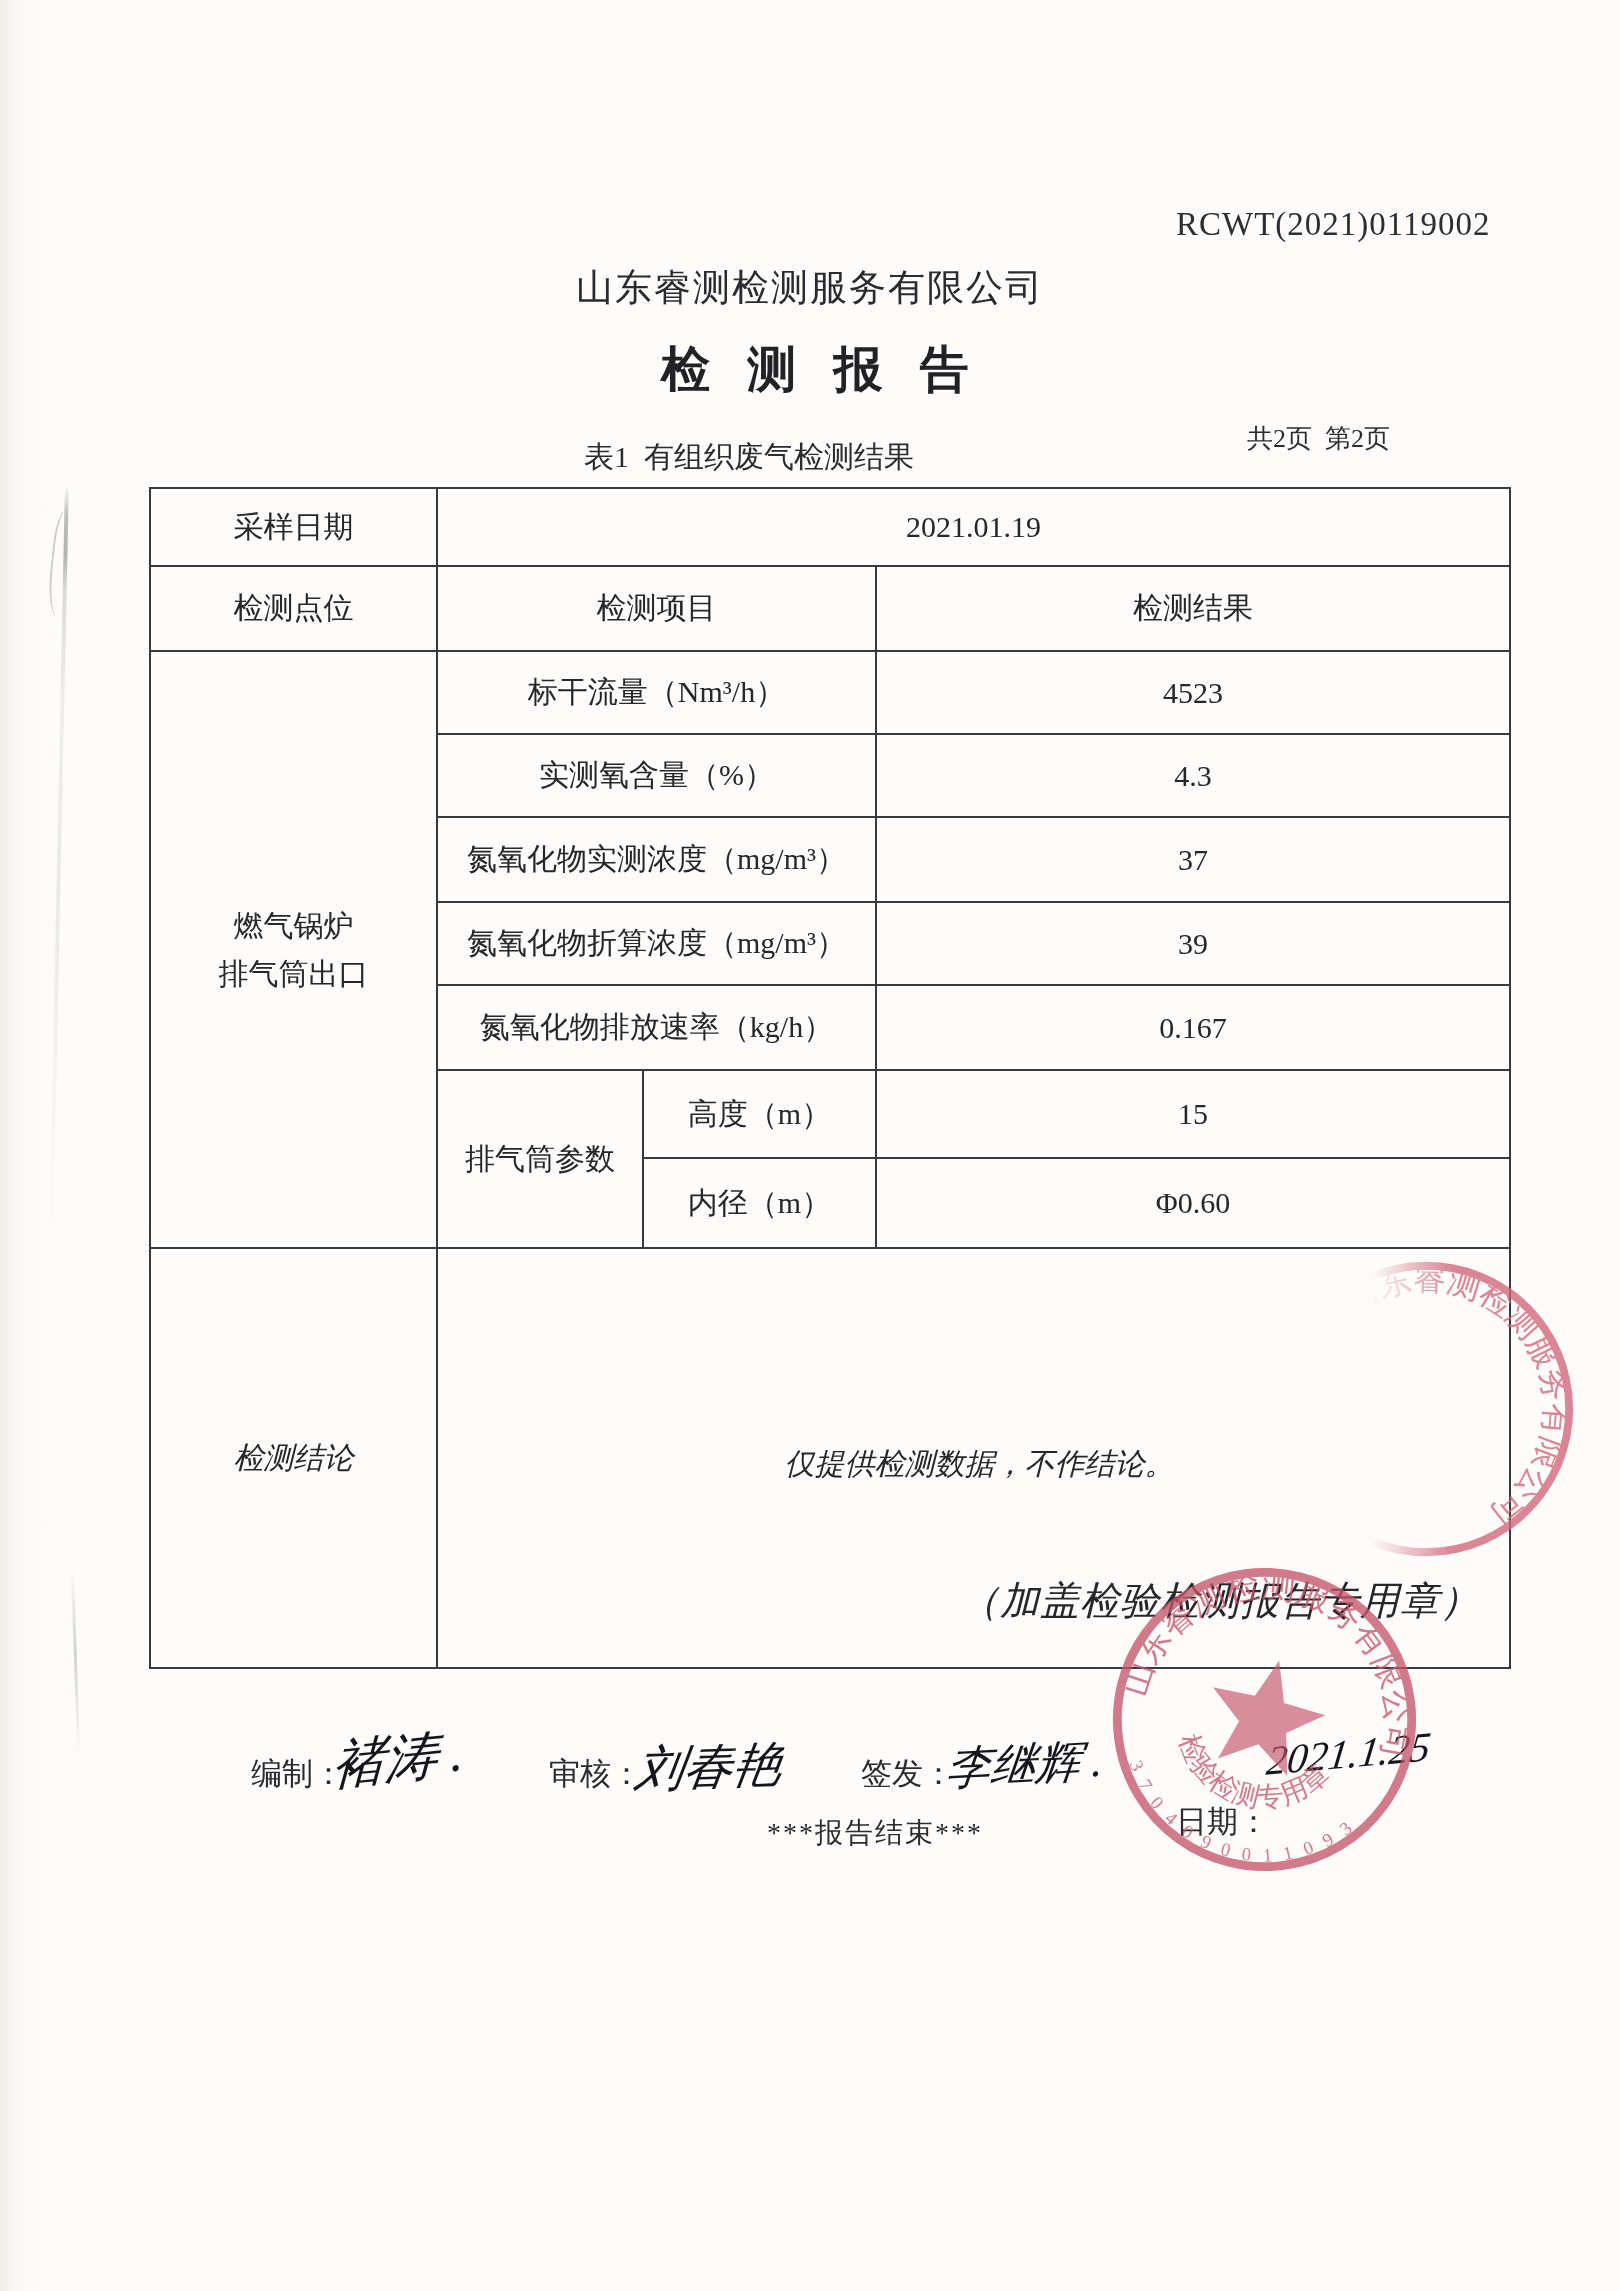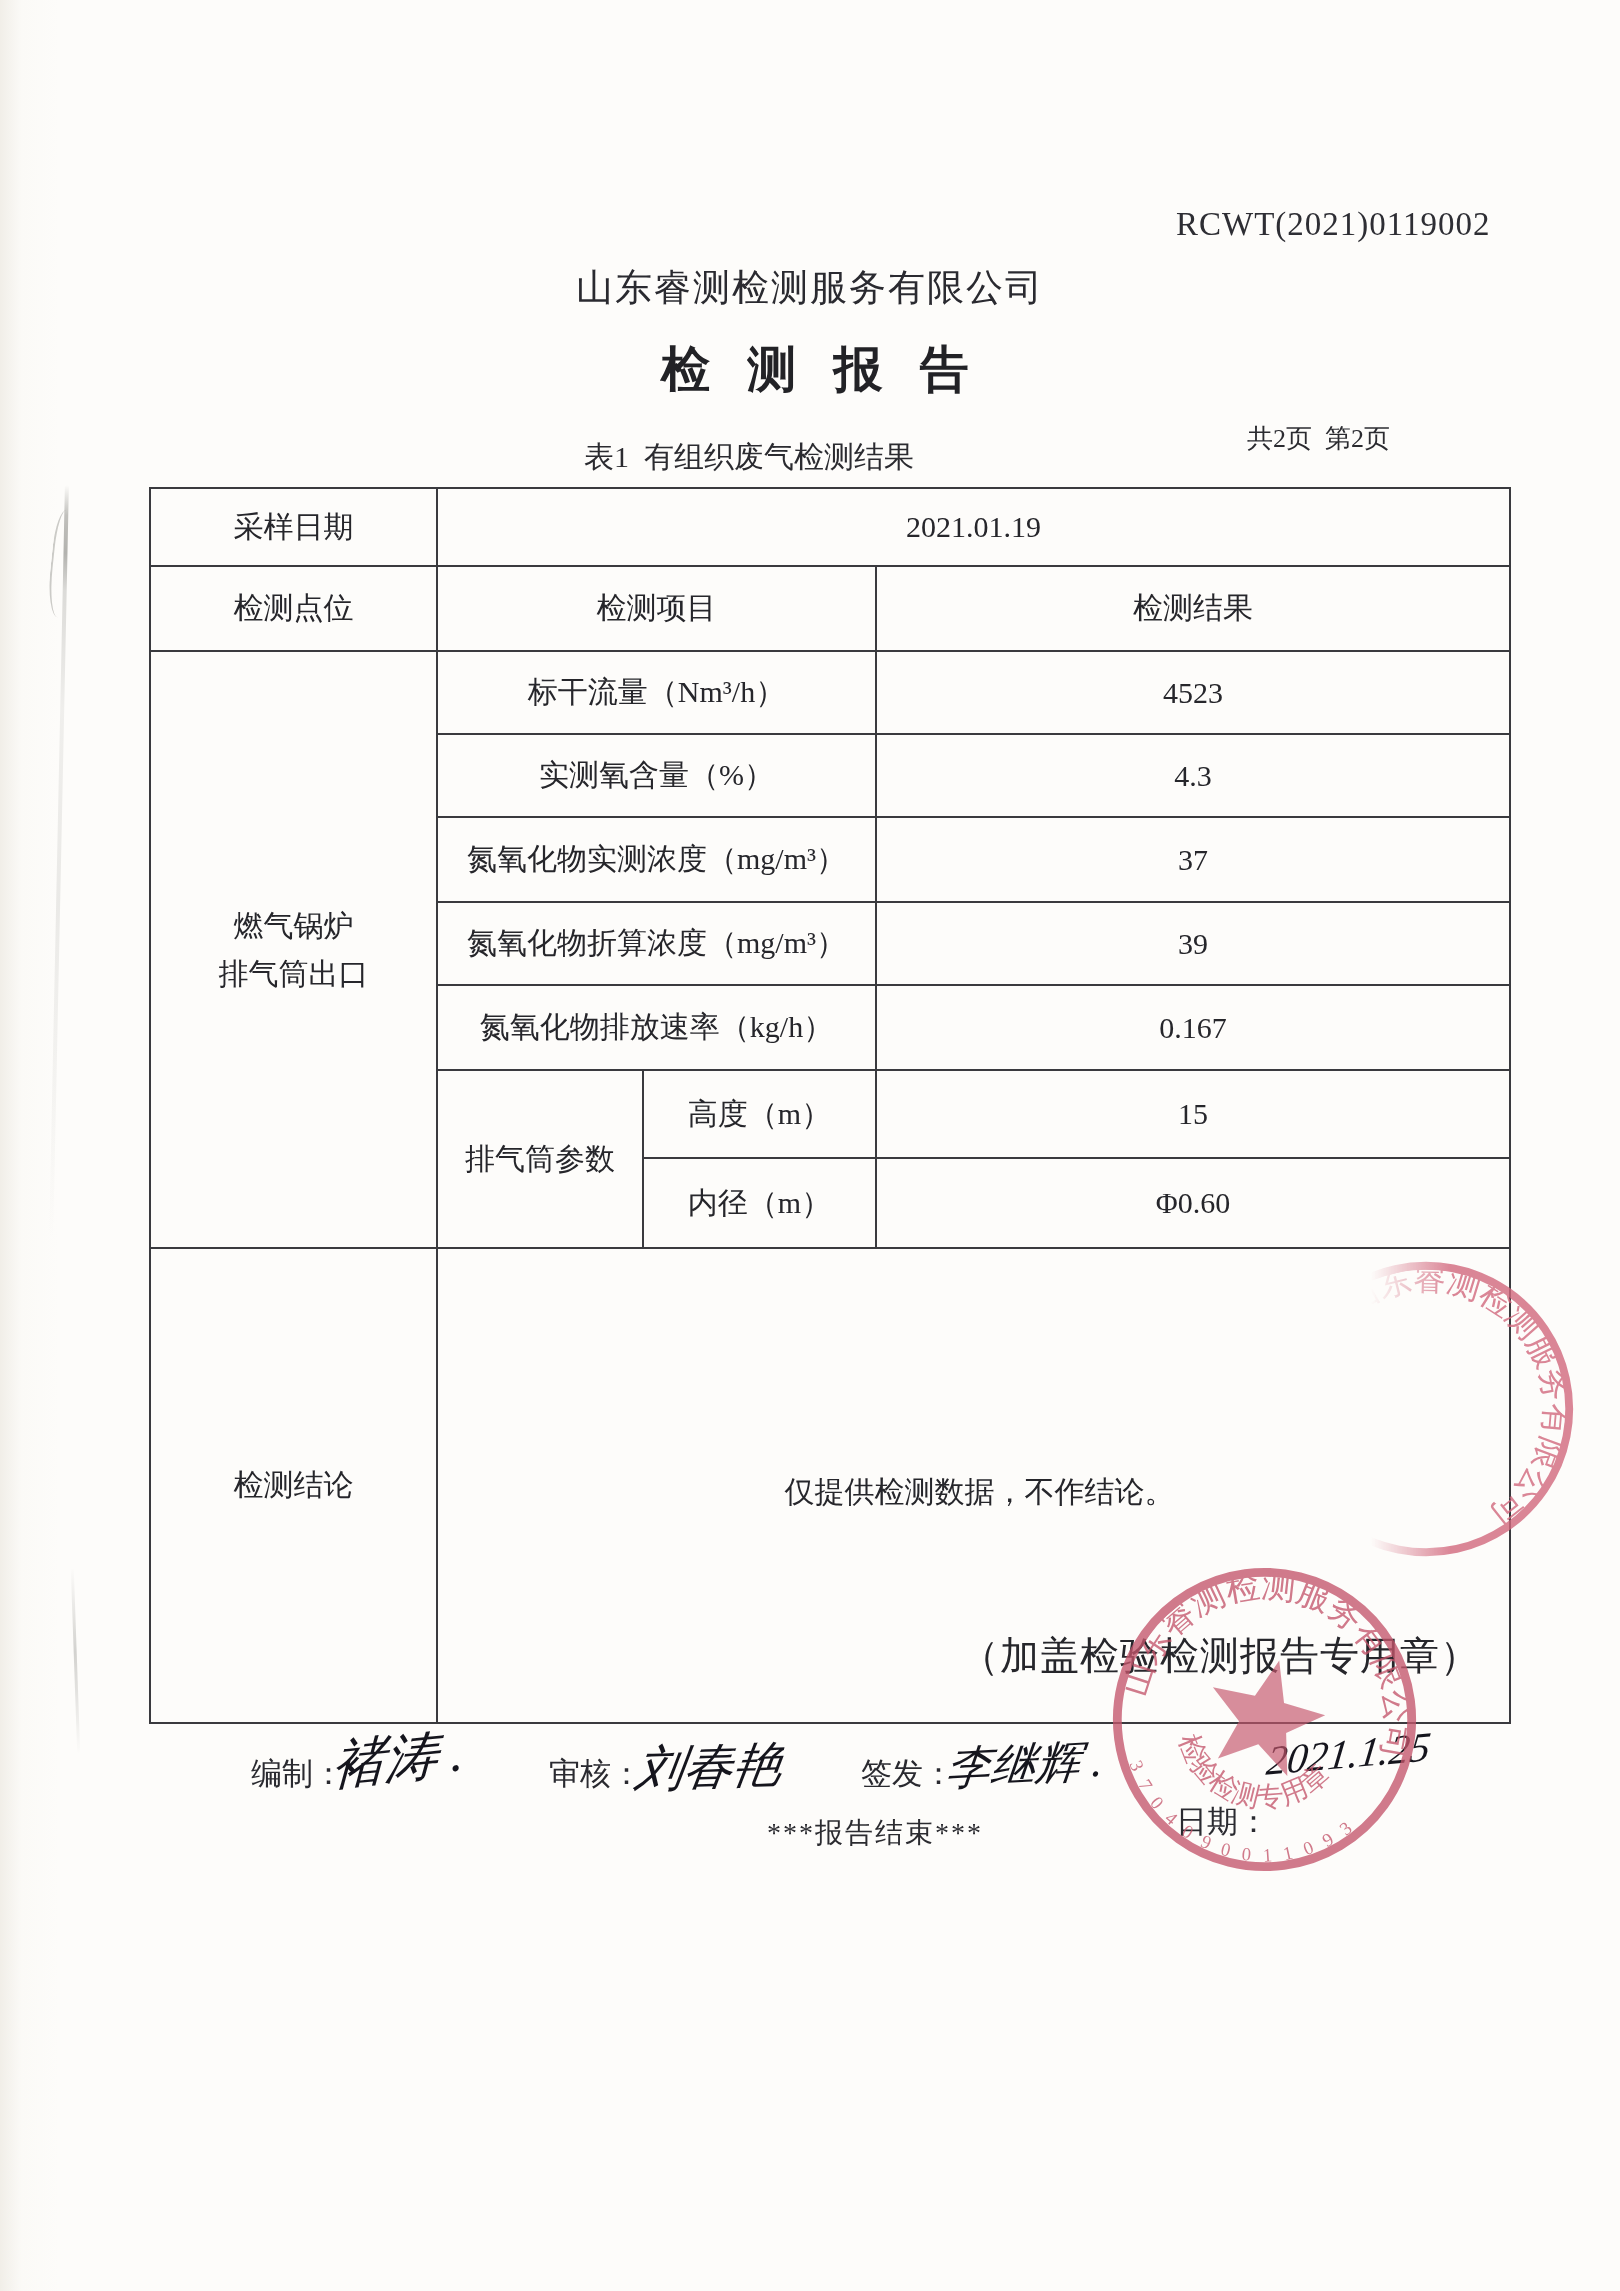--- a/index.html
+++ b/index.html
@@ -29,21 +29,21 @@
   table.results {
     position:absolute; left:149px; top:487px; width:1360px;
     border-collapse:collapse; table-layout:fixed;
   }
   table.results th, table.results td {
     border:2px solid #3a3a3e; text-align:center; vertical-align:middle;
     font-weight:normal; font-size:30px; color:#26262b; padding:0;
   }
   td.num { font-size:31px; }
   tr.h80 { height:78px; } tr.h87 { height:85px; } tr.h85 { height:83px; }
-  tr.h90 { height:88px; } tr.h88 { height:90px; } tr.h485 { height:475px; }
+  tr.h90 { height:88px; } tr.h88 { height:90px; } tr.h485 { height:420px;font-style:italic; }
   .point-line { line-height:1.6; }
   td.conclusion-cell { vertical-align:top; text-align:left; position:relative;margin-left:24px; }
   .conclusion-text { padding:13.7px 0 0 11.8px; font-size:30px; }
   .seal-note { position:absolute; right:29px; bottom:39px; font-size:39px; letter-spacing:1px; }
   .sig-label { position:absolute; font-size:31px; color:#2a2a30;text-align:right; }
   .handwriting {
     position:absolute; font-style:italic; color:#15151d;
     transform-origin:left bottom; white-space:nowrap;
   }
   .end-text { position:absolute; left:767px; top:1814px; font-size:28px; letter-spacing:2px; }

